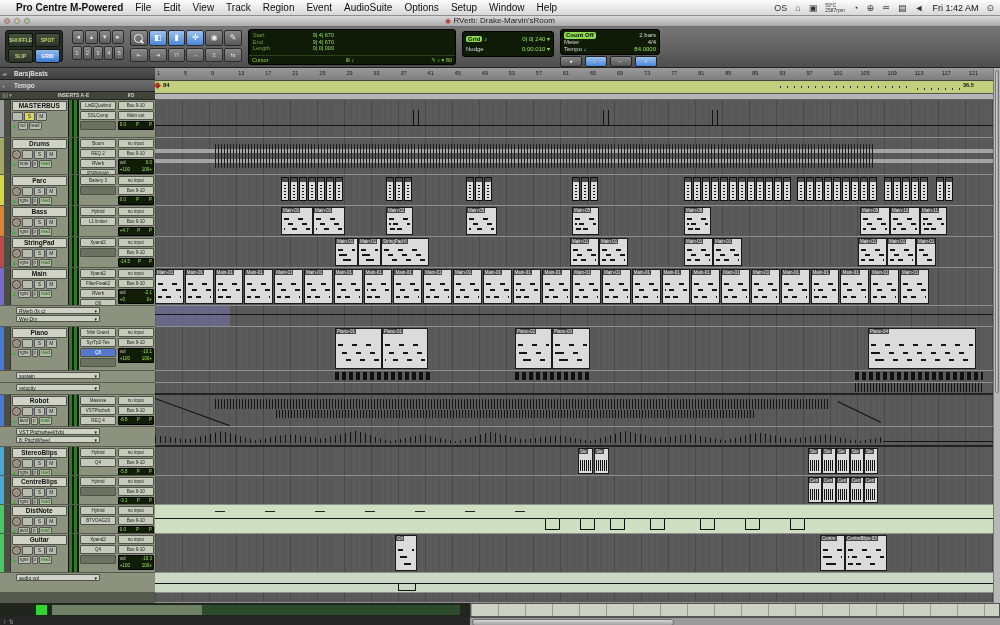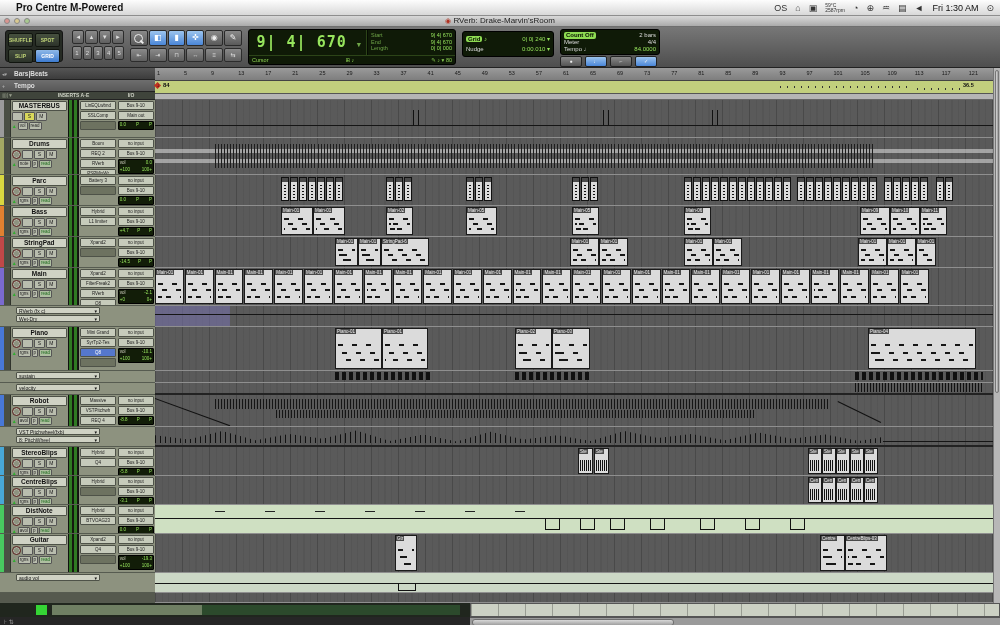--- a/index.html
+++ b/index.html
@@ -137,33 +137,34 @@
   .mag::after{content:"";position:absolute;width:4px;height:1.5px;background:#eee;transform:rotate(45deg);left:5px;top:6px;}
 </style>
 </head>
 <body>
 
 <div id="app">
 
   <div class="menubar">
     <span class="apple"></span>
     <span class="appname">Pro Centre M-Powered</span>
+    <span id="menuItems"><span class="mitem">File</span><span class="mitem">Edit</span><span class="mitem">View</span><span class="mitem">Track</span><span class="mitem">Region</span><span class="mitem">Event</span><span class="mitem">AudioSuite</span><span class="mitem">Options</span><span class="mitem">Setup</span><span class="mitem">Window</span><span class="mitem">Help</span></span>
     <span class="mspacer"></span>
     <span class="micon">OS</span>
     <span class="micon">⌂</span>
     <span class="micon">▣</span>
     <span class="tempblk">
       <span>59°C</span><br><span>2587rpm</span>
     </span>
     <span class="micon">◔</span>
     <span class="micon">⊕</span>
     <span class="micon">♒</span>
     <span class="micon">▤</span>
     <span class="micon">◄</span>
-    <span class="mclock">Fri 1:30 AM</span>
+    <span class="mclock">Fri 1:42 AM</span>
     <span class="micon">⊙</span>
   </div>
 
   <div class="titlebar">
     <span class="tl r"></span>
     <span class="tl y"></span>
     <span class="tl g"></span>
     <span class="wtitle"><span class="dot">◉</span> <span>RVerb: Drake-Marvin'sRoom</span></span>
   </div>
 
@@ -201,21 +202,20 @@
       <div class="zrow">
         <div class="sbtn">⇤</div>
         <div class="sbtn">⇥</div>
         <div class="sbtn">⊓</div>
         <div class="sbtn">↔</div>
         <div class="sbtn">≡</div>
         <div class="sbtn">⇆</div>
       </div>
     </div>
     <div class="cluster counterp lcdpanel">
-      <div class="cmain"><span>9| 4| 670</span> <span class="dd">▼</span></div>
       <div class="crows" id="counterRows">
           <div class="crow">
             <span class="lb">Start</span>
             <span>9| 4| 670</span>
           </div>
           <div class="crow">
             <span class="lb">End</span>
             <span>9| 4| 670</span>
           </div>
           <div class="crow">

